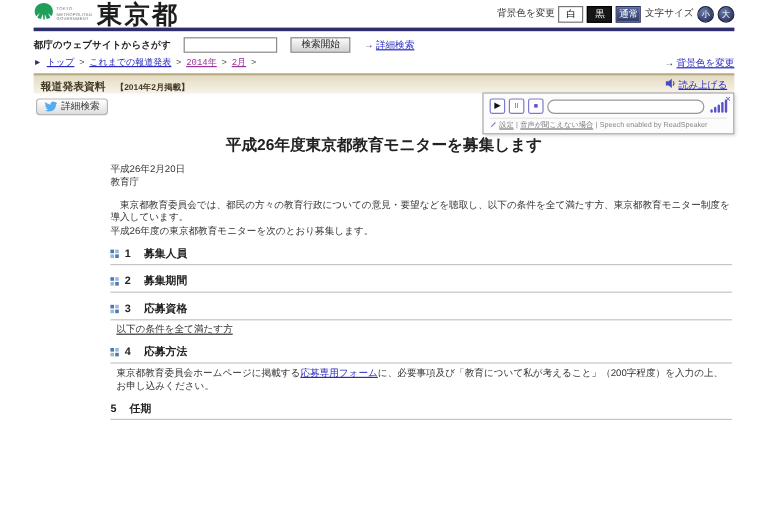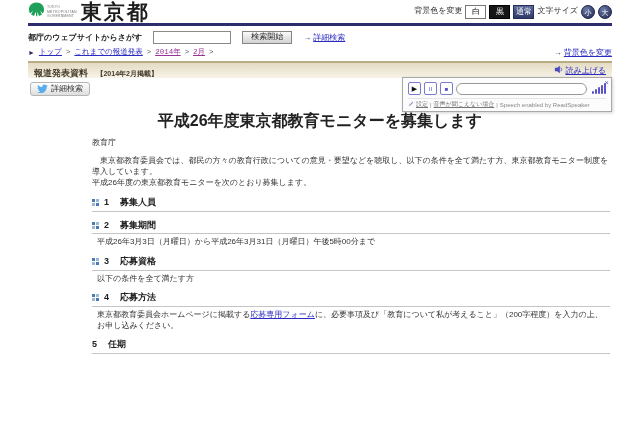--- a/index.html
+++ b/index.html
@@ -66,35 +66,35 @@
   .vol i:nth-child(4){height:9px;}.vol i:nth-child(5){height:11px;}
   .player-close{position:absolute;top:1px;right:2px;font-size:8px;color:#5b51c9;cursor:pointer;line-height:1;background:none;border:none;padding:0;}
   .player-foot{font-size:6px;color:#888;margin-top:3px;border-top:1px solid #e5e5e5;padding-top:1px;
     display:flex;align-items:center;gap:2px;white-space:nowrap;}
   .player-foot a{color:#777;}
 
   .tweet-btn{display:inline-flex;align-items:center;gap:3px;margin-top:4px;font-size:8px;color:#333;
     border:1px solid #b5b5b5;border-radius:3px;background:linear-gradient(#ffffff,#dedede);
     padding:0 6px;cursor:pointer;height:14px;line-height:1;}
 
-  .title{font-size:16px;font-weight:bold;text-align:center;color:#222;margin:14px 0 6px;}
+  .title{font-size:13px;font-weight:bold;text-align:center;color:#222;margin:14px 0 6px;}
 
   .article{margin-left:62px;font-size:8px;line-height:1.32;color:#333;}
   .date-line,.dept-line{margin:1px 0;}
   .intro{margin-top:8px;margin-bottom:4px;}
   .intro p{margin:1px 0;}
 
   .sec-h{display:flex;align-items:center;gap:4px;margin:8px 0 3px;padding-bottom:2px;
     border-bottom:1px solid #c5c5c5;font-size:9px;font-weight:bold;color:#222;}
   .sq-icon{width:8px;height:8px;position:relative;display:inline-block;flex:0 0 8px;}
   .sq-icon::before{content:"";position:absolute;left:0;top:0;width:3px;height:3px;background:#4a7ab5;
     box-shadow:4px 0 0 #9ab8d8,0 4px 0 #9ab8d8,4px 4px 0 #4a7ab5;}
   .sec-num{margin-right:7px;}
   .sec-body{margin:2px 0 2px 5px;}
-  .sec-lead{margin:2px 0 3px 5px;}
+  .sec-lead{margin:2px 0 3px 5px;text-decoration:underline;}
   ol{margin:2px 0 2px 0;padding-left:20px;}
   ol li{margin:0;line-height:1.3;padding-left:1px;}
 </style>
 </head>
 <body>
 
 <div class="container">
 
   <div class="topbar">
     <div class="logo">
@@ -200,20 +200,21 @@
         <svg width="11" height="9" viewBox="0 0 16 13" aria-hidden="true">
           <path fill="#55acee" d="M15 2.2c-.5.2-1 .4-1.6.5.6-.4 1-.9 1.2-1.6-.5.3-1.1.6-1.8.7C12.3 1.2 11.5.8 10.6.8 8.9.8 7.5 2.2 7.5 3.9c0 .2 0 .5.1.7C5 4.5 2.8 3.3 1.3 1.5 1 2 0.9 2.5 0.9 3.1c0 1.1.5 2 1.4 2.6-.5 0-1-.2-1.4-.4 0 1.5 1.1 2.8 2.5 3.1-.3.1-.5.1-.8.1-.2 0-.4 0-.6-.1.4 1.2 1.5 2.1 2.9 2.2-1.1.8-2.4 1.3-3.9 1.3H.5c1.4.9 3 1.4 4.8 1.4 5.7 0 8.8-4.7 8.8-8.8v-.4c.6-.4 1.1-1 1.5-1.6z"></path>
         </svg>
       </span>
       <span>詳細検索</span>
     </button>
 
     <h1 class="title">平成26年度東京都教育モニターを募集します</h1>
 
     <div class="article">
+      <div class="date-line">平成26年2月20日</div>
       <div class="dept-line">教育庁</div>
 
       <div class="intro">
         <p>　東京都教育委員会では、都民の方々の教育行政についての意見・要望などを聴取し、以下の条件を全て満たす方、東京都教育モニター制度を導入しています。</p>
         <p>平成26年度の東京都教育モニターを次のとおり募集します。</p>
       </div>
 
       <div class="section">
         <h3 class="sec-h">
           <span class="sq-icon"></span>
@@ -221,21 +222,20 @@
           <span>募集人員</span>
         </h3>
       </div>
 
       <div class="section">
         <h3 class="sec-h">
           <span class="sq-icon"></span>
           <span class="sec-num">2</span>
           <span>募集期間</span>
         </h3>
-        <p class="sec-body">平成26年3月3日（月曜日）から平成26年3月31日（月曜日）午後5時00分まで</p>
       </div>
 
       <div class="section">
         <h3 class="sec-h">
           <span class="sq-icon"></span>
           <span class="sec-num">3</span>
           <span>応募資格</span>
         </h3>
         <p class="sec-lead">以下の条件を全て満たす方</p>
       </div>

